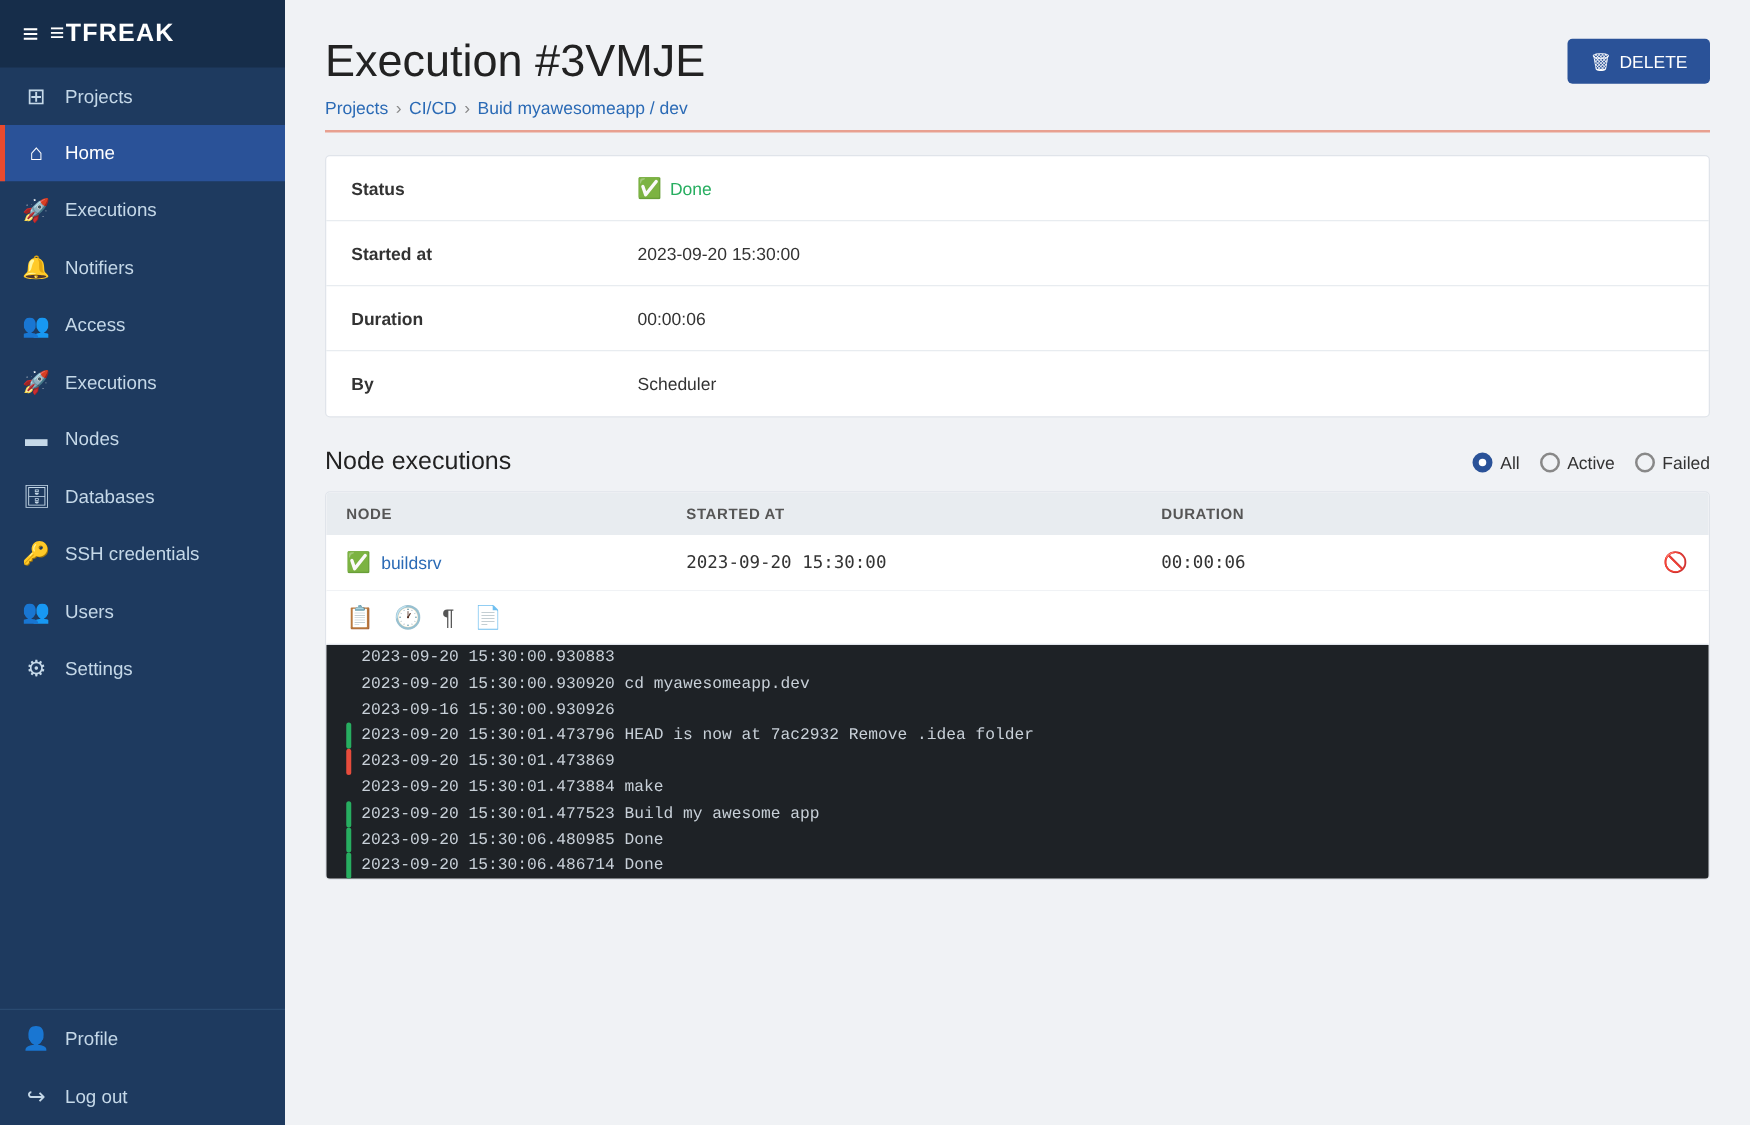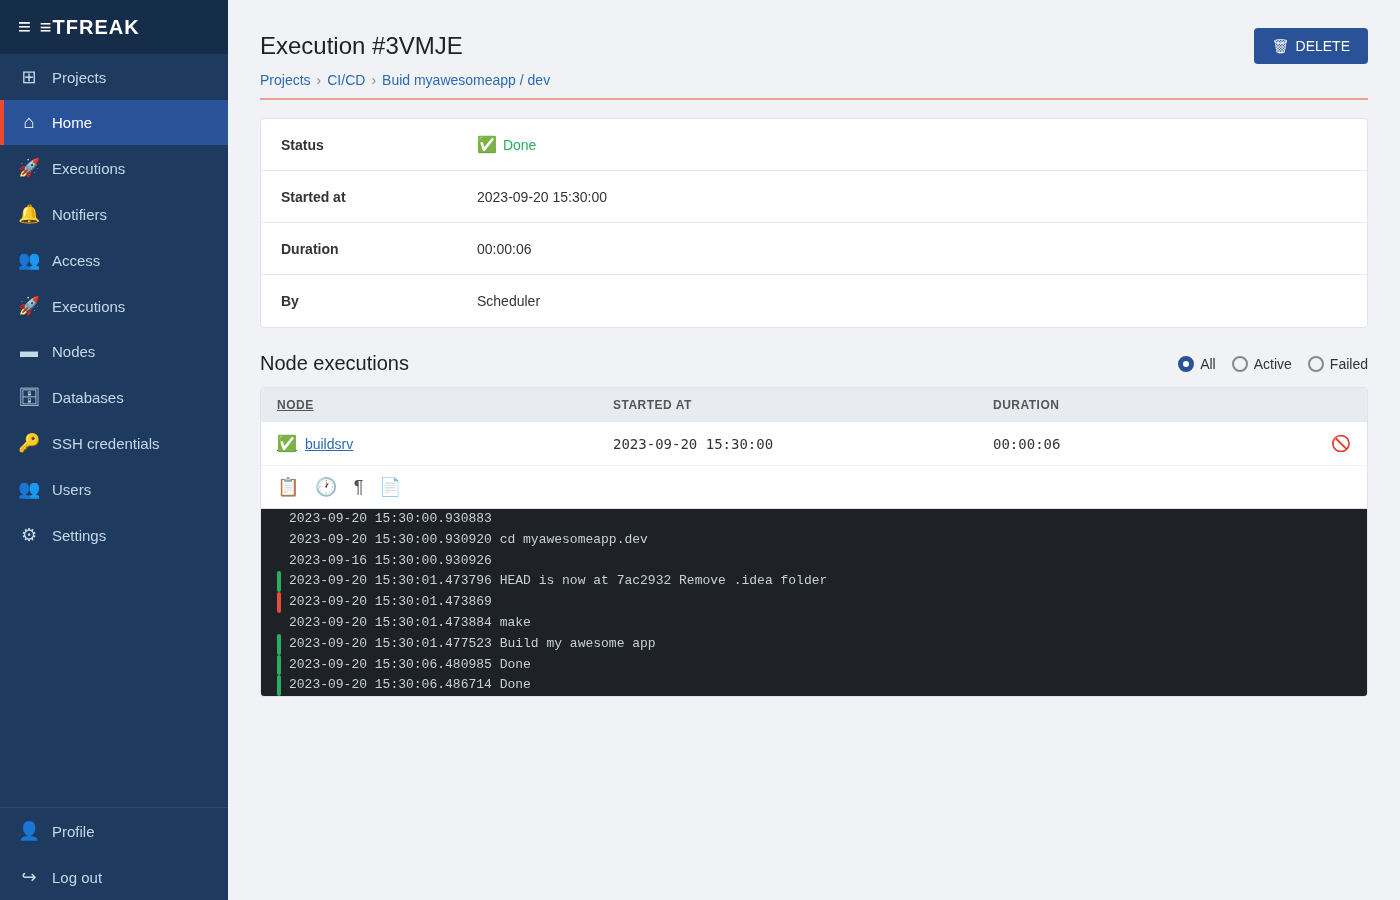--- a/index.html
+++ b/index.html
@@ -61,21 +61,21 @@
       overflow-y: auto;
       padding: 28px 32px;
     }
     .page-header {
       display: flex;
       align-items: center;
       justify-content: space-between;
       margin-bottom: 8px;
     }
     .page-title {
-      font-size: 24px;
+      font-size: 36px;
       font-weight: 400;
       color: #222;
     }
     .delete-button {
       background: #2a5298;
       color: white;
       border: none;
       padding: 10px 18px;
       border-radius: 4px;
       font-size: 14px;
@@ -105,20 +105,21 @@
       background: white;
       border-radius: 4px;
       margin-bottom: 24px;
       border: 1px solid #e0e4ea;
     }
     .info-row {
       display: flex;
       align-items: center;
       border-bottom: 1px solid #e8ecf0;
       min-height: 52px;
+      gap: 33px;
     }
     .info-row:last-child { border-bottom: none; }
     .info-label {
       width: 200px;
       min-width: 200px;
       padding: 14px 20px;
       font-weight: 600;
       font-size: 14px;
       color: #333;
     }
@@ -193,21 +194,21 @@
       display: flex;
       align-items: center;
       background: #e8ecf0;
       padding: 10px 16px;
       font-size: 12px;
       font-weight: 700;
       color: #555;
       text-transform: uppercase;
       letter-spacing: 0.5px;
     }
-    .col-node { width: 336px; text-decoration: underline; }
+    .col-node { width: 272px; }
     .col-started { width: 380px; }
     .col-duration { flex: 1; }
     .col-actions { width: 50px; text-align: right; }
 
     .node-row {
       display: flex;
       align-items: center;
       padding: 12px 16px;
       border-bottom: 1px solid #f0f2f5;
       background: white;

